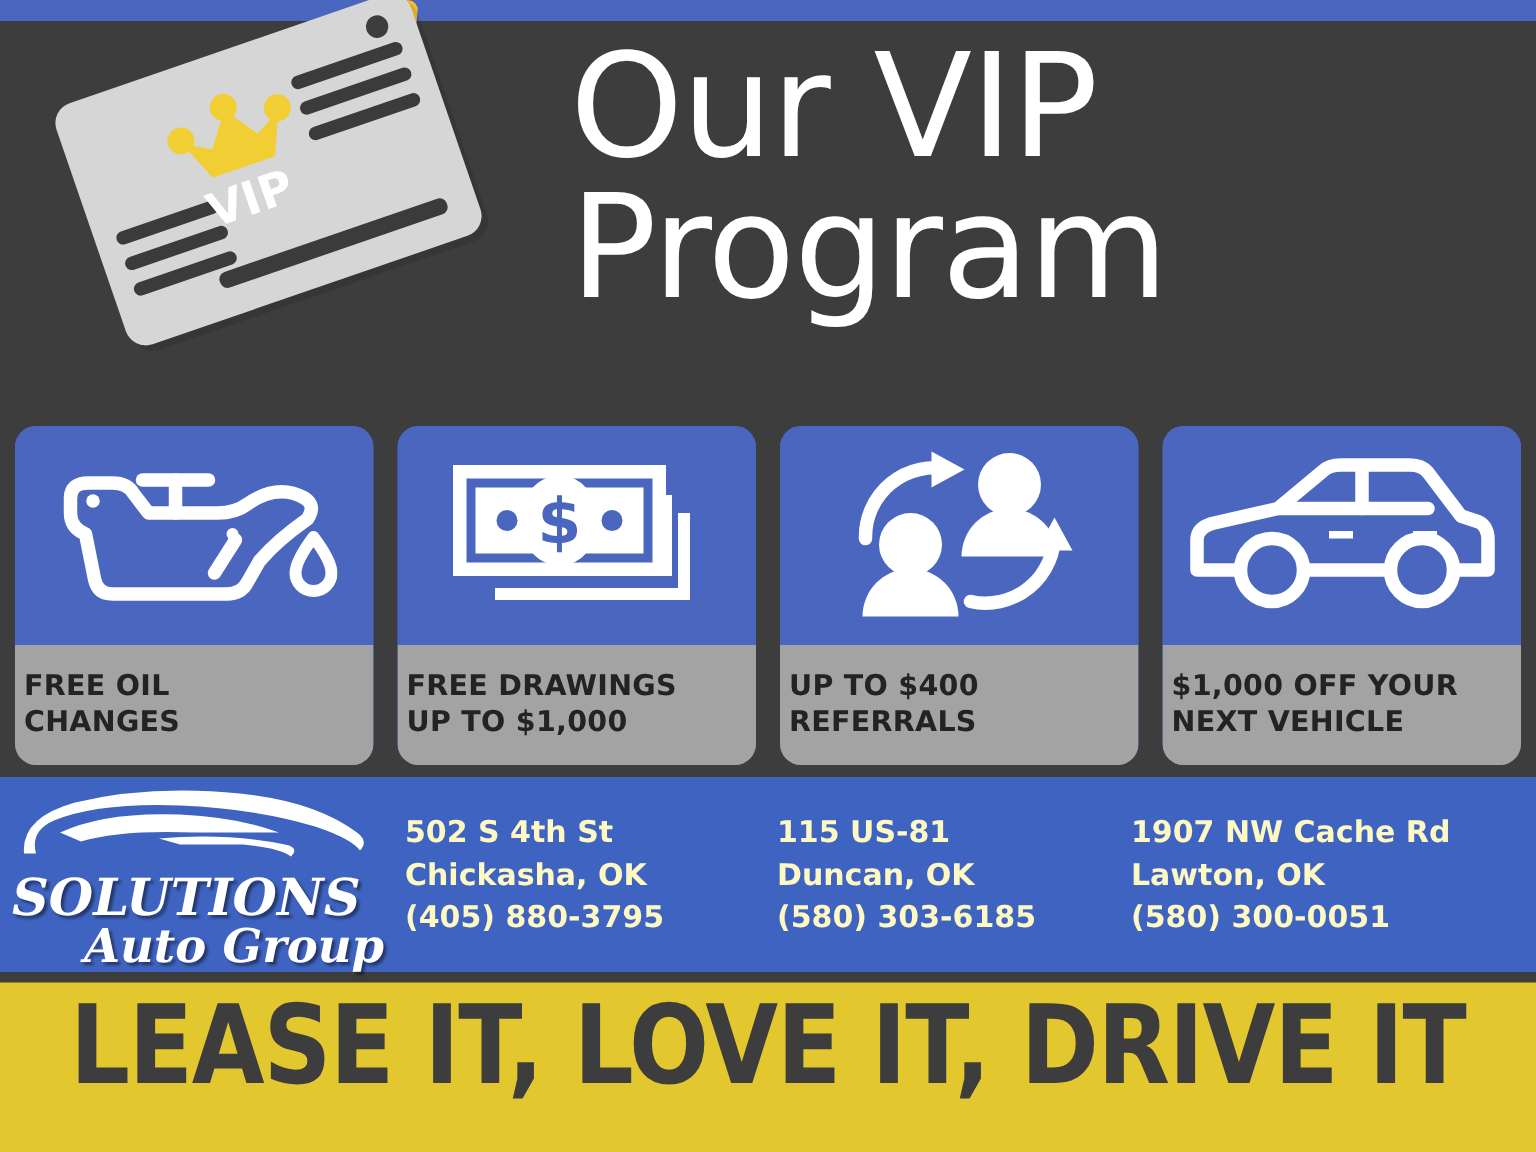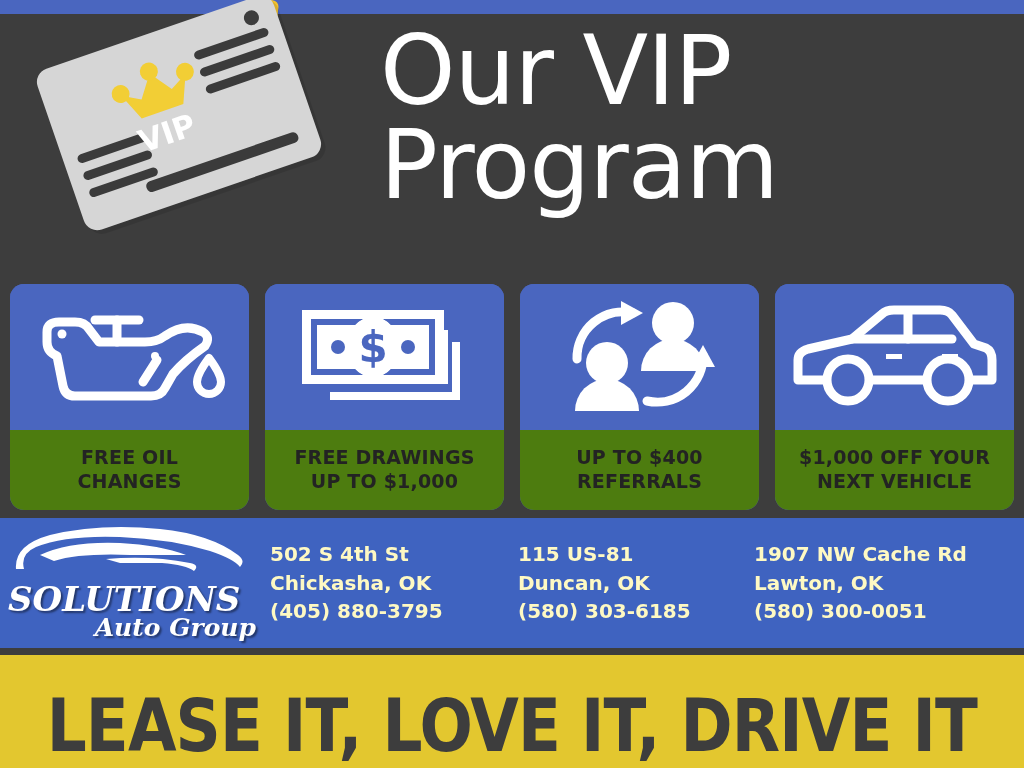--- a/index.html
+++ b/index.html
@@ -97,29 +97,29 @@
     display:flex; flex-direction:column;
     background:#4a66bf;
   }
   .card-icon {
     height:146px;
     background:#4a66bf;
     display:flex; align-items:center; justify-content:center;
   }
   .card-label {
     flex:1;
-    background:#4d7c0f;
+    background:#a3a3a3;
     color:#232323;
     font-family:"DejaVu Sans", sans-serif;
     font-weight:700;
     font-size:19px;
     line-height:1.25;
     letter-spacing:0.2px;
     display:flex; flex-direction:column;
-    align-items:center; justify-content:center;
+    align-items:flex-start; justify-content:center;
     text-align:center;
     padding:0 6px;
   }
 
   
   .contact {
     position:absolute; left:0; top:518px; width:1024px; height:130px;
     background:#3f63c0;
     display:flex; align-items:center;
   }
@@ -137,41 +137,41 @@
     letter-spacing:0px;
     text-shadow:2px 2px 2px rgba(0,0,0,0.45);
   }
   .logo-sub {
     position:absolute; left:8px; top:90px; width:248px;
     text-align:right;
     color:#ffffff;
     font-family:"DejaVu Serif", serif;
     font-style:italic;
     font-weight:700;
-    font-size:25px;
+    font-size:31px;
     text-shadow:2px 2px 2px rgba(0,0,0,0.45);
   }
   .locations { display:flex; flex:1; }
   .loc {
     color:#fef9c3;
     font-family:"DejaVu Sans", sans-serif;
     font-weight:700;
     font-size:20px;
     line-height:1.42;
     white-space:nowrap;
   }
   .loc.l1 { width:248px; }
   .loc.l2 { width:236px; }
   .loc.l3 { width:260px; }
 
   
   .banner {
     position:absolute; left:0; top:655px; width:1024px; height:113px;
     background:#e3c72f;
-    display:flex; align-items:flex-end; justify-content:center;
+    display:flex; align-items:flex-start; justify-content:center;
   }
   .banner-text {
     color:#3d3d3d;
     font-family:"DejaVu Sans", sans-serif;
     font-weight:700;
     font-size:73px;
     letter-spacing:-1px;
     transform:scaleX(0.86);
     white-space:nowrap;
   }

